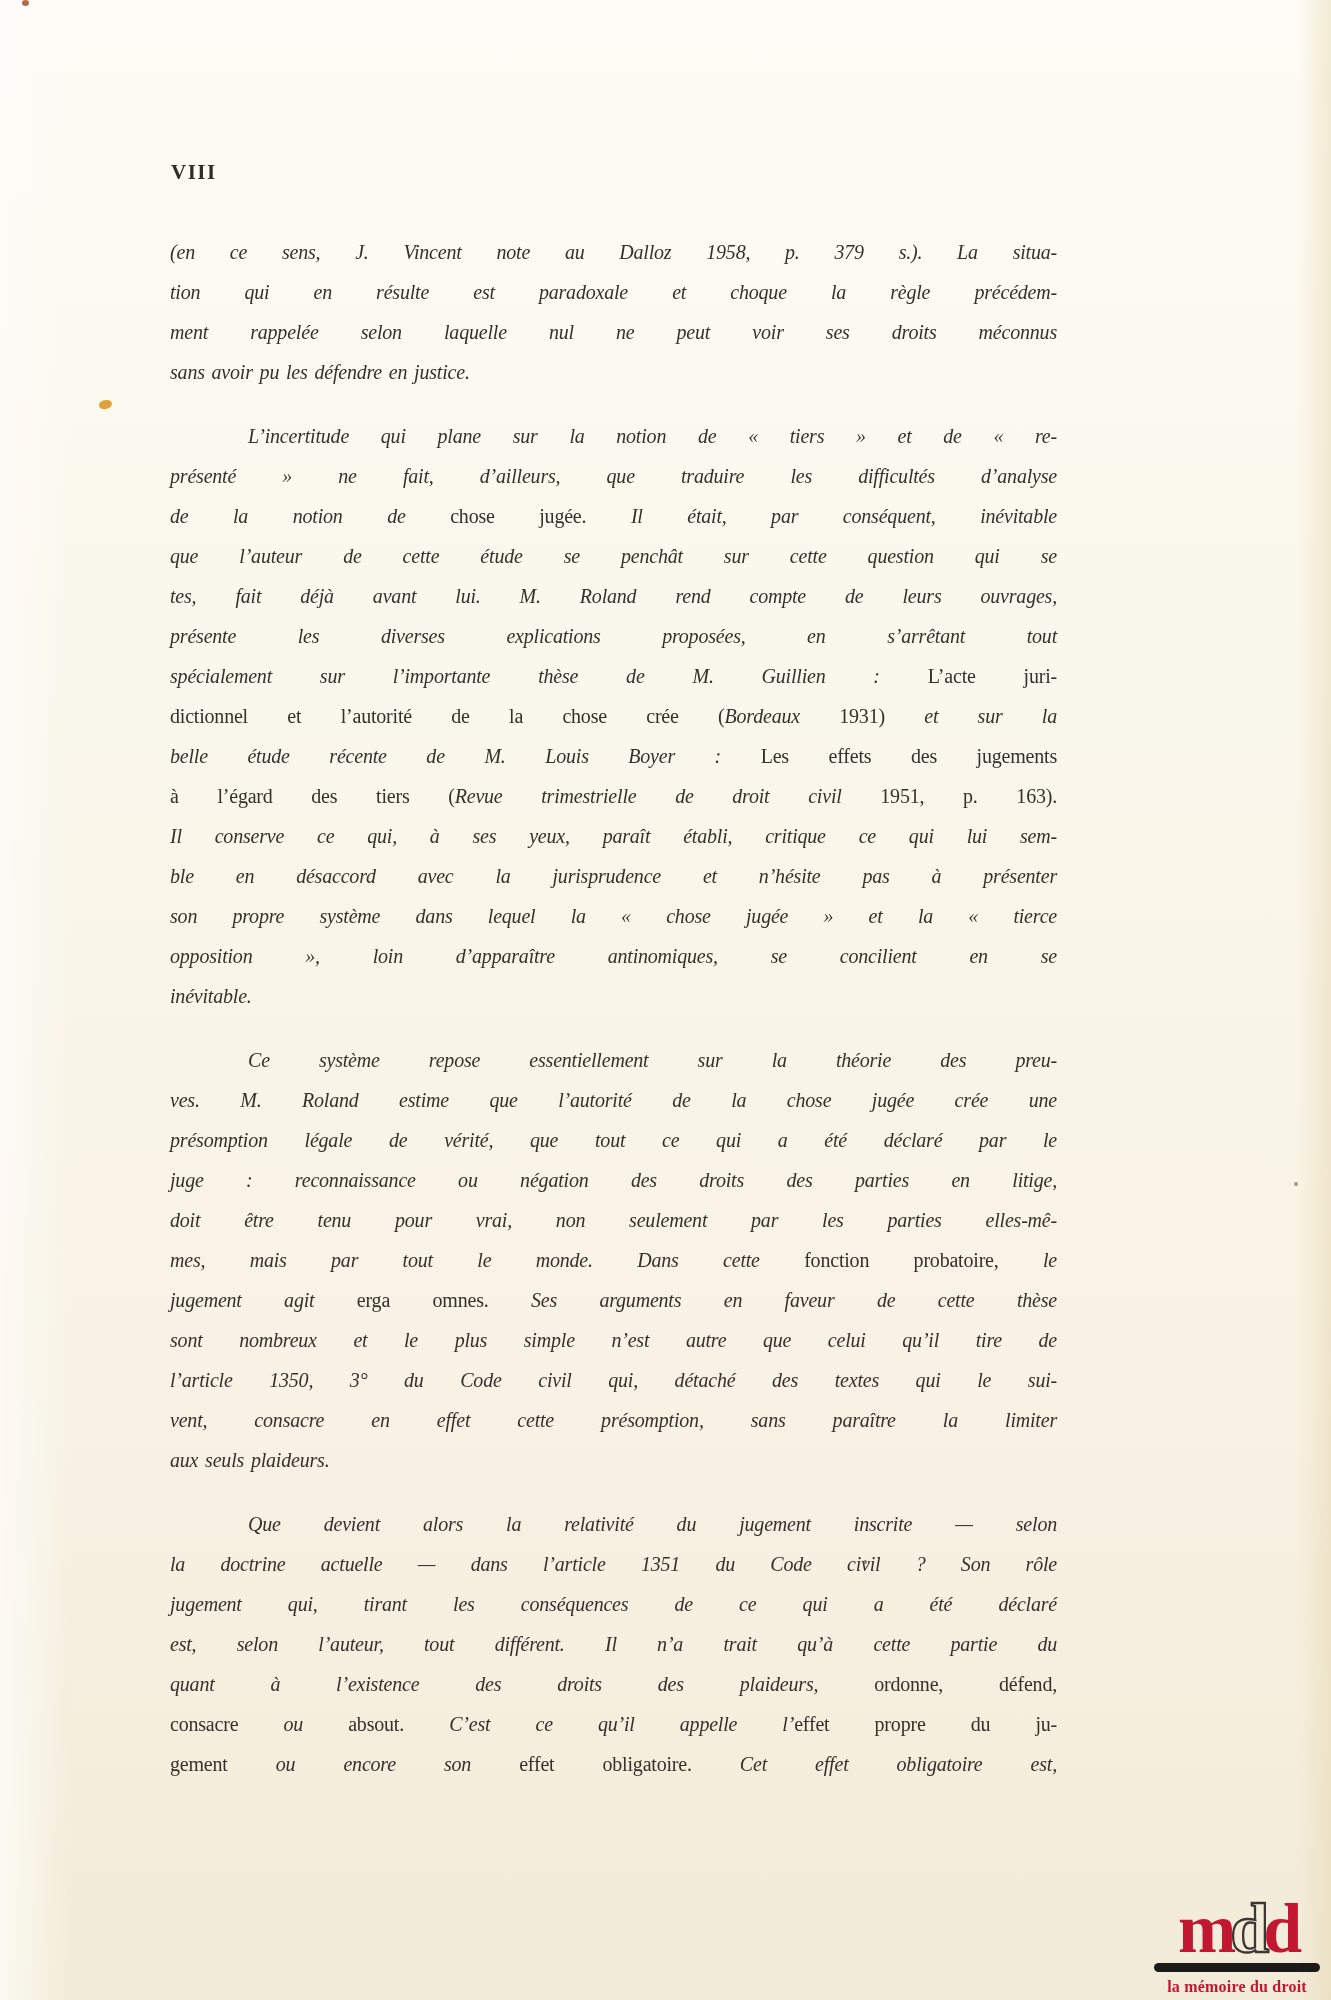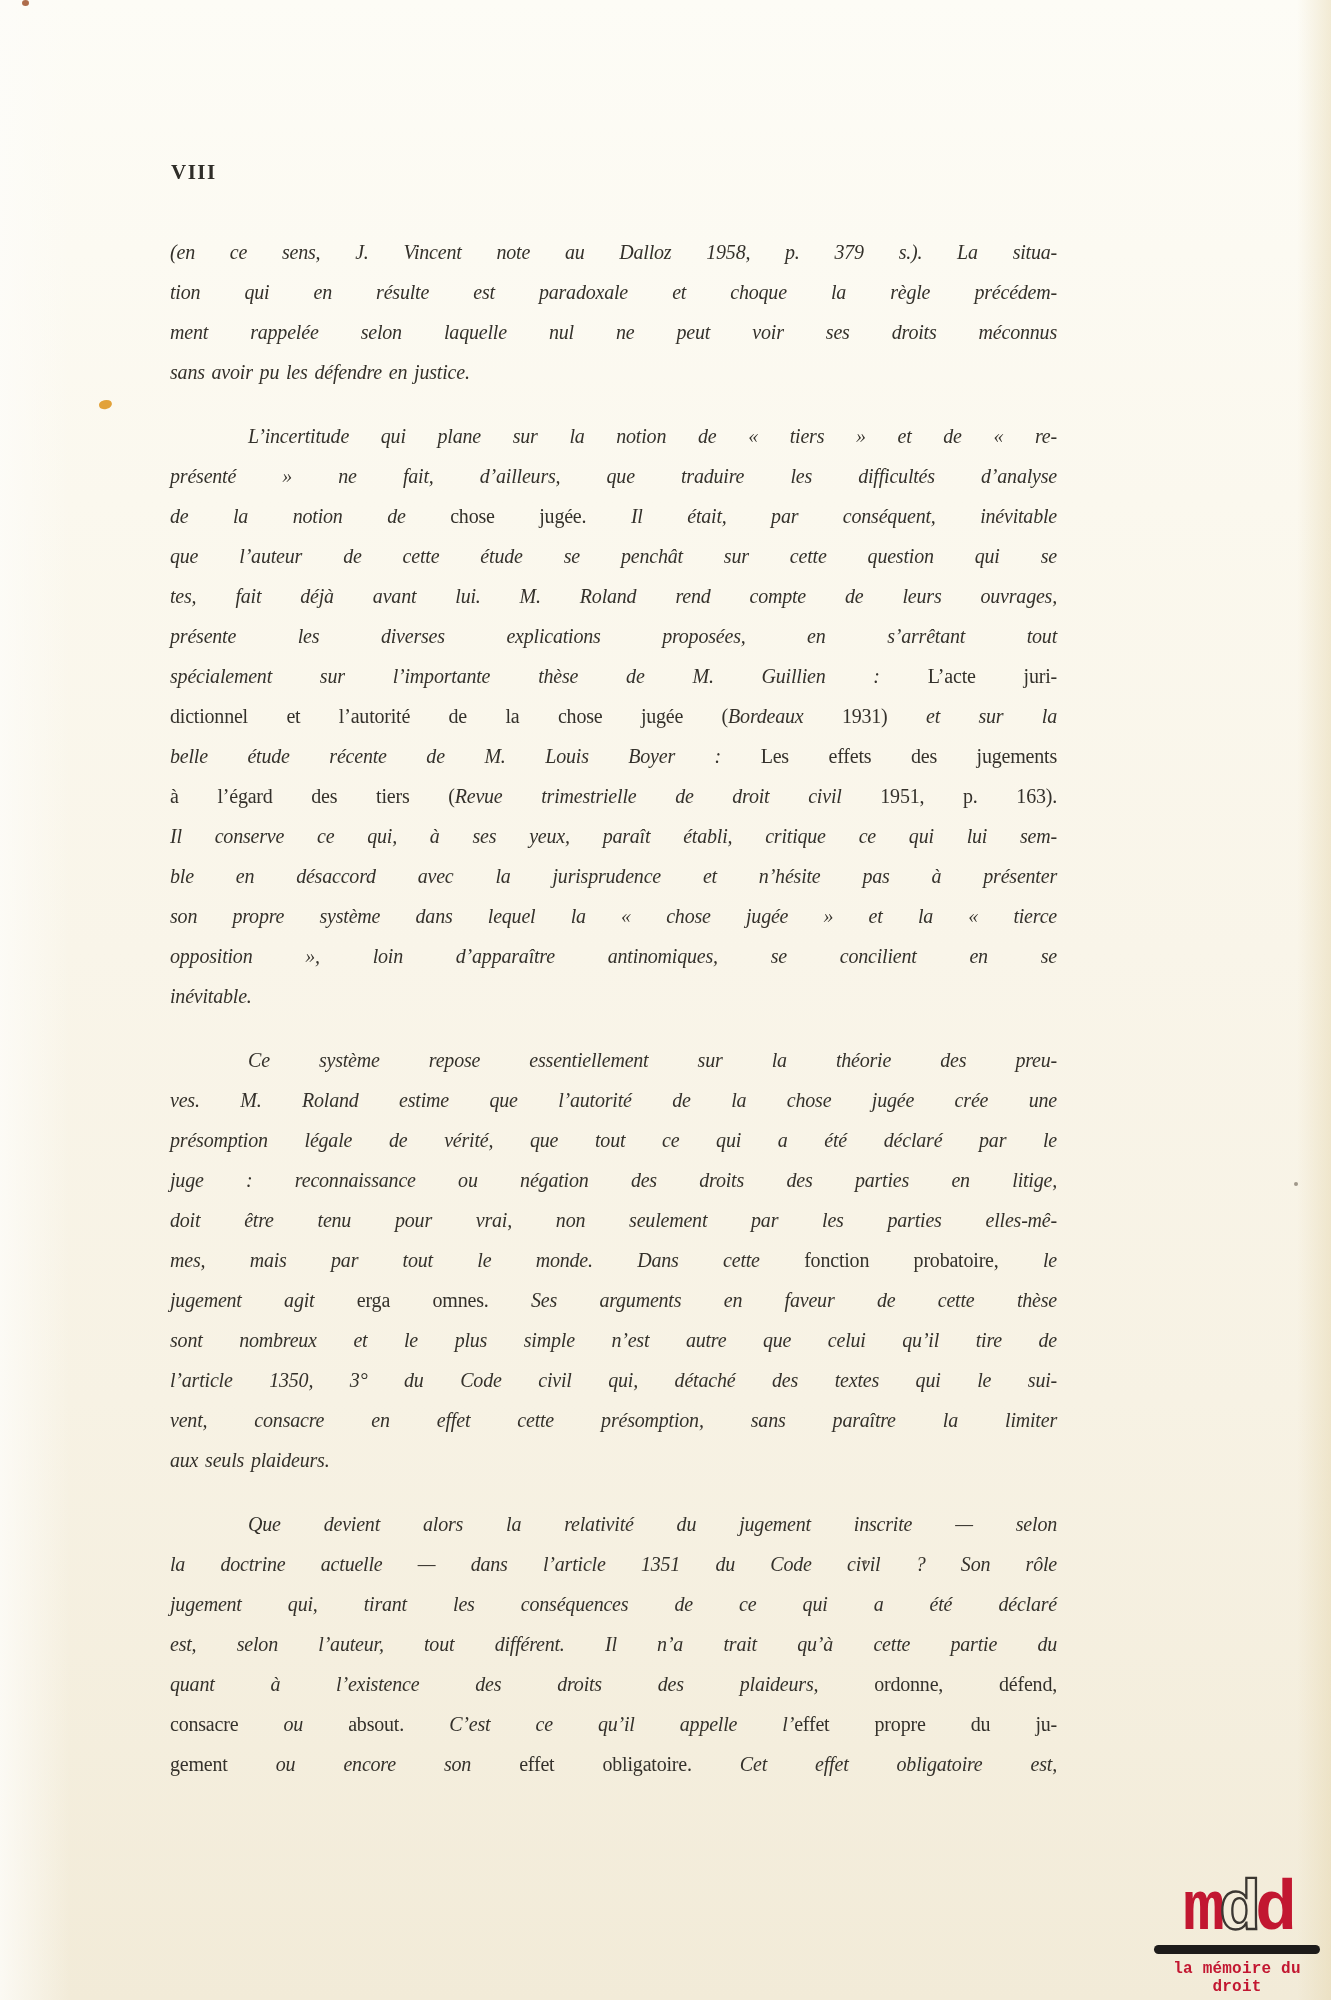--- a/index.html
+++ b/index.html
@@ -42,21 +42,21 @@
   .speck { position: absolute; border-radius: 50%; }
   .speck-red-top { left: 22px; top: 0px; width: 7px; height: 6px; background: #a0522d; opacity: .85; }
   .speck-orange { left: 99px; top: 400px; width: 13px; height: 9px; background: #e2a23a; transform: rotate(-15deg); border-radius: 45% 55% 50% 50%; }
   .speck-gray-1 { left: 863px; top: 1560px; width: 4px; height: 4px; background: #6b6257; opacity: .8; }
   .speck-gray-2 { left: 1294px; top: 1182px; width: 4px; height: 4px; background: #7a7163; opacity: .7; }
 
   
   .logo {
     position: absolute; right: 8px; bottom: 4px; width: 172px;
     text-align: center;
-    font-family: Liberation Mono, monospace;
+    font-family: Liberation Serif, serif;
   }
   .logo-word {
     font-size: 70px; font-weight: bold; line-height: 0.94;
     letter-spacing: -6px; margin: 0 0 1px 0;
   }
   .logo-m { color: var(--logo-red, #c21731); }
   .logo-d-outline {
     color: transparent;
     -webkit-text-stroke: 2.3px #3b3732;
   }
@@ -85,21 +85,21 @@
         <div class="line last"><span class="run-i">sans avoir pu les défendre en justice.</span></div>
       </div>
       <div class="para">
         <div class="line indent"><span class="run-i">L’incertitude qui plane sur la notion de « tiers » et de « re-</span></div>
         <div class="line"><span class="run-i">présenté » ne fait, d’ailleurs, que traduire les difficultés d’analyse</span></div>
         <div class="line"><span class="run-i">de la notion de </span><span class="run-r">chose jugée.</span><span class="run-i"> Il était, par conséquent, inévitable</span></div>
         <div class="line"><span class="run-i">que l’auteur de cette étude se penchât sur cette question qui se</span></div>
         <div class="line"><span class="run-i">tes, fait déjà avant lui. M. Roland rend compte de leurs ouvrages,</span></div>
         <div class="line"><span class="run-i">présente les diverses explications proposées, en s’arrêtant tout</span></div>
         <div class="line"><span class="run-i">spécialement sur l’importante thèse de M. Guillien : </span><span class="run-r">L’acte juri-</span></div>
-        <div class="line"><span class="run-r">dictionnel et l’autorité de la chose jugée (</span><span class="run-i">Bordeaux</span><span class="run-r"> 1931) </span><span class="run-i">et sur la</span></div>
+        <div class="line"><span class="run-r">dictionnel et l’autorité de la chose crée (</span><span class="run-i">Bordeaux</span><span class="run-r"> 1931) </span><span class="run-i">et sur la</span></div>
         <div class="line"><span class="run-i">belle étude récente de M. Louis Boyer : </span><span class="run-r">Les effets des jugements</span></div>
         <div class="line"><span class="run-r">à l’égard des tiers (</span><span class="run-i">Revue trimestrielle de droit civil</span><span class="run-r"> 1951, p. 163).</span></div>
         <div class="line"><span class="run-i">Il conserve ce qui, à ses yeux, paraît établi, critique ce qui lui sem-</span></div>
         <div class="line"><span class="run-i">ble en désaccord avec la jurisprudence et n’hésite pas à présenter</span></div>
         <div class="line"><span class="run-i">son propre système dans lequel la « chose jugée » et la « tierce</span></div>
         <div class="line"><span class="run-i">opposition », loin d’apparaître antinomiques, se concilient en se</span></div>
         <div class="line last"><span class="run-i">inévitable.</span></div>
       </div>
       <div class="para">
         <div class="line indent"><span class="run-i">Ce système repose essentiellement sur la théorie des preu-</span></div>

